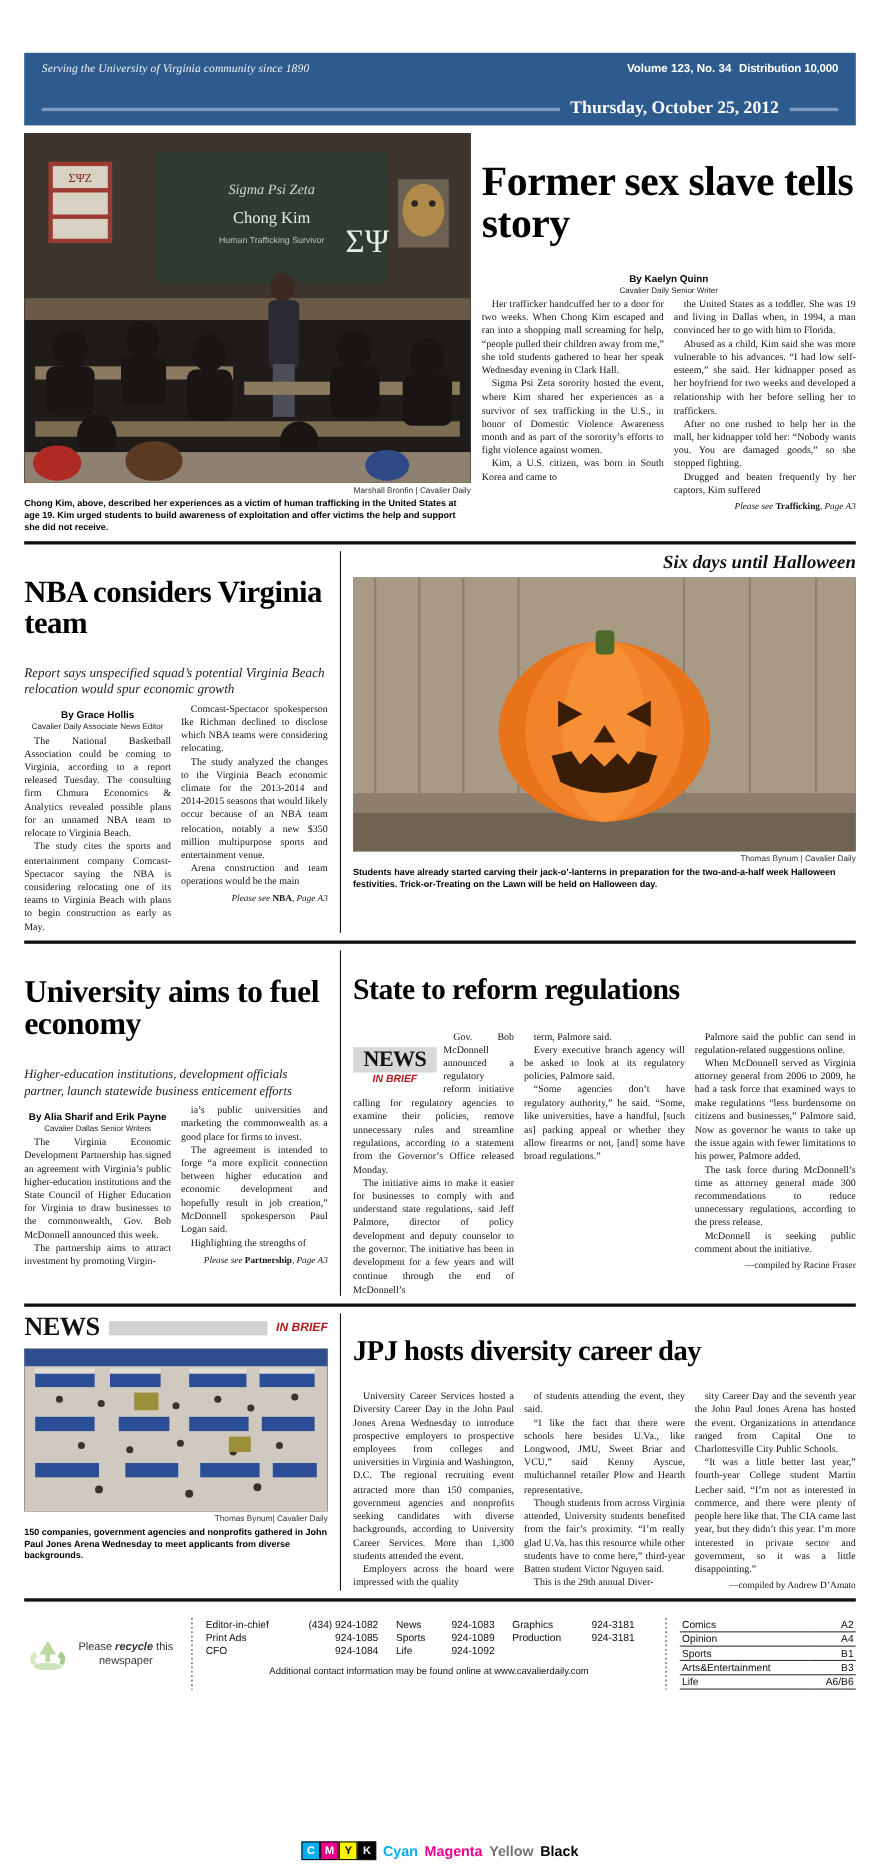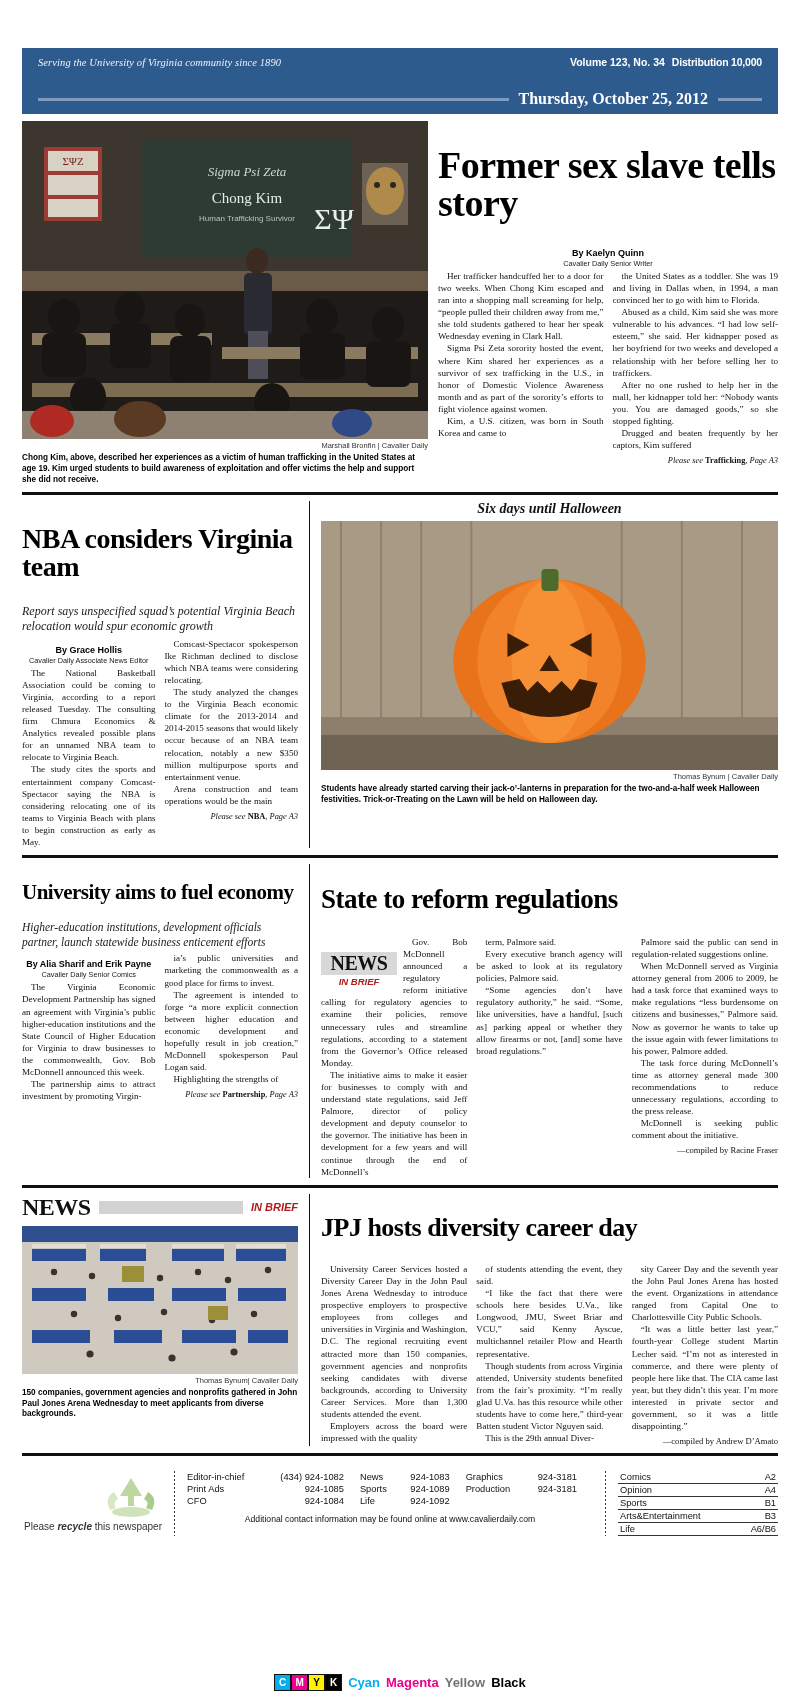--- a/index.html
+++ b/index.html
@@ -128,32 +128,32 @@
 
   
   .row2 { display:flex; gap:11px; margin-top:4px; }
   .nba { width:276px; }
   .pump { flex:1; }
   .nba-hd { font-size:28px; }
   .nba-deck { margin-top:7px; font-size:12px; }
   .nba-cols { display:flex; gap:9px; margin-top:3px; }
   .nba-cols .body-col { flex:1; }
   .six-days {
-    text-align:center;
-    font-family:"Liberation Serif", serif;
-    font-style:italic; font-weight:bold; font-size:14px;
+    text-align:right;
+    font-family:"Liberation Serif", serif;
+    font-style:italic; font-weight:bold; font-size:17px;
     padding-bottom:4px;
   }
   .pump-photo { width:100%; height:249px; }
 
   
   .row3 { display:flex; gap:11px; margin-top:5px; }
   .uni { width:276px; }
   .state { flex:1; }
-  .uni-hd { font-size:21px; }
+  .uni-hd { font-size:29px; }
   .uni-deck { margin-top:8px; font-size:11.5px; }
   .uni-cols { display:flex; gap:9px; margin-top:3px; }
   .uni-cols .body-col { flex:1; }
   .state-hd { font-size:27px; }
   .state-cols { display:flex; gap:9px; margin-top:6px; }
   .state-cols .body-col { flex:1; }
   .nib-badge {
     float:left;
     width:76px;
     margin:16px 6px 2px 0;
@@ -195,22 +195,22 @@
   .jpj-hd { font-size:26px; }
   .jpj-cols { display:flex; gap:9px; margin-top:7px; }
   .jpj-cols .body-col { flex:1; }
 
   
   .footer { margin-top:6px; }
   .foot-inner {
     display:flex; align-items:stretch; gap:0; padding-top:9px;
   }
   .recycle {
-    width:140px; display:flex; flex-direction:column;
-    align-items:flex-end; justify-content:center; gap:2px;
+    width:140px; display:flex; 
+    align-items:center; justify-content:center; gap:2px;
   }
   .recycle-txt {
     font-family:"Liberation Sans", sans-serif;
     font-size:10px; color:#333; text-align:center; line-height:1.3;
   }
   .recycle-txt i { font-weight:bold; font-style:italic; }
   .dotrule {
     width:1px; align-self:stretch;
     background-image:linear-gradient(#333 50%, transparent 50%);
     background-size:1px 4px;
@@ -414,21 +414,21 @@
   <div class="hr-thick"></div>
 
   <div class="row3">
     <div class="uni">
       <h2 class="hd uni-hd">University aims to fuel economy</h2>
       <div class="deck uni-deck">Higher-education institutions, development officials partner, launch statewide business enticement efforts</div>
       <div class="uni-cols">
         <div class="body-col">
           <div class="byline">
             <div class="by-name">By Alia Sharif and Erik Payne</div>
-            <div class="by-role">Cavalier Daily Senior Comics</div>
+            <div class="by-role">Cavalier Dallas Senior Writers</div>
           </div>
           <p>The Virginia Economic Development Partnership has signed an agreement with Virginia’s public higher-education institutions and the State Council of Higher Education for Virginia to draw businesses to the commonwealth, Gov. Bob McDonnell announced this week.</p>
           <p>The partnership aims to attract investment by promoting Virgin-</p>
         </div>
         <div class="body-col">
           <p>ia’s public universities and marketing the commonwealth as a good place for firms to invest.</p>
           <p>The agreement is intended to forge “a more explicit connection between higher education and economic development and hopefully result in job creation,” McDonnell spokesperson Paul Logan said.</p>
           <p>Highlighting the strengths of</p>
           <div class="jump">
             <span>Please see </span><b>Partnership</b><span>, Page A3</span>

